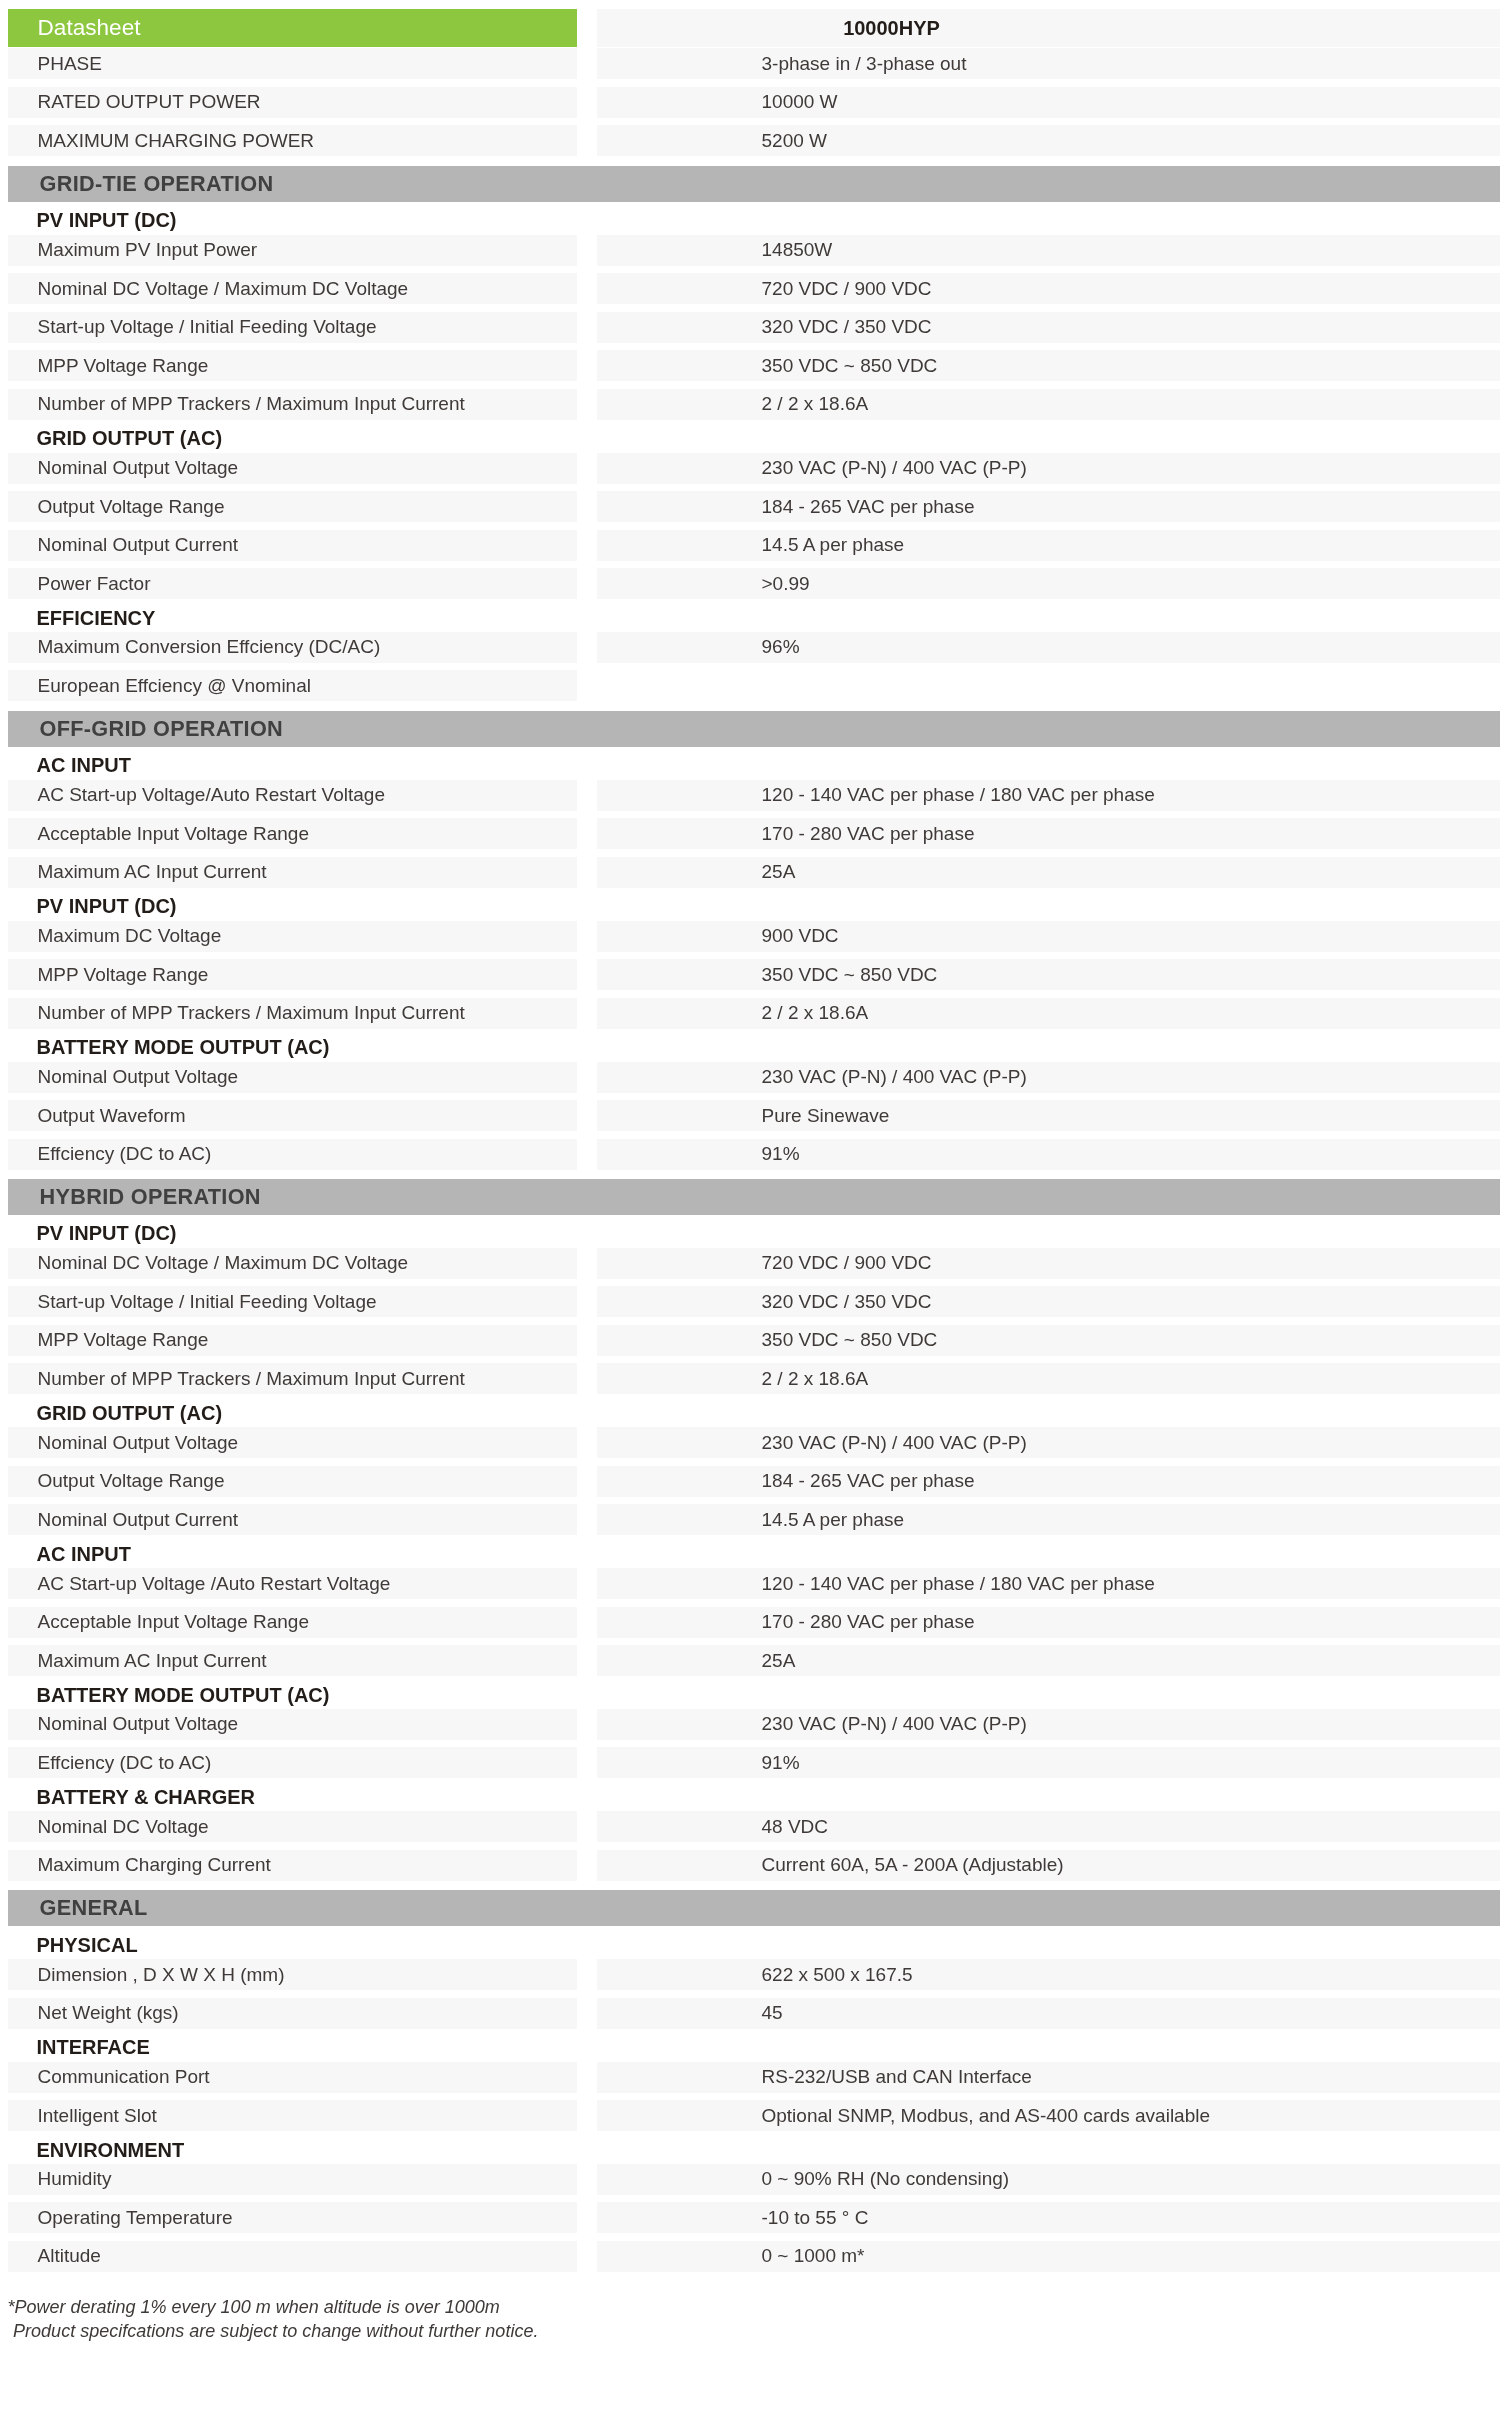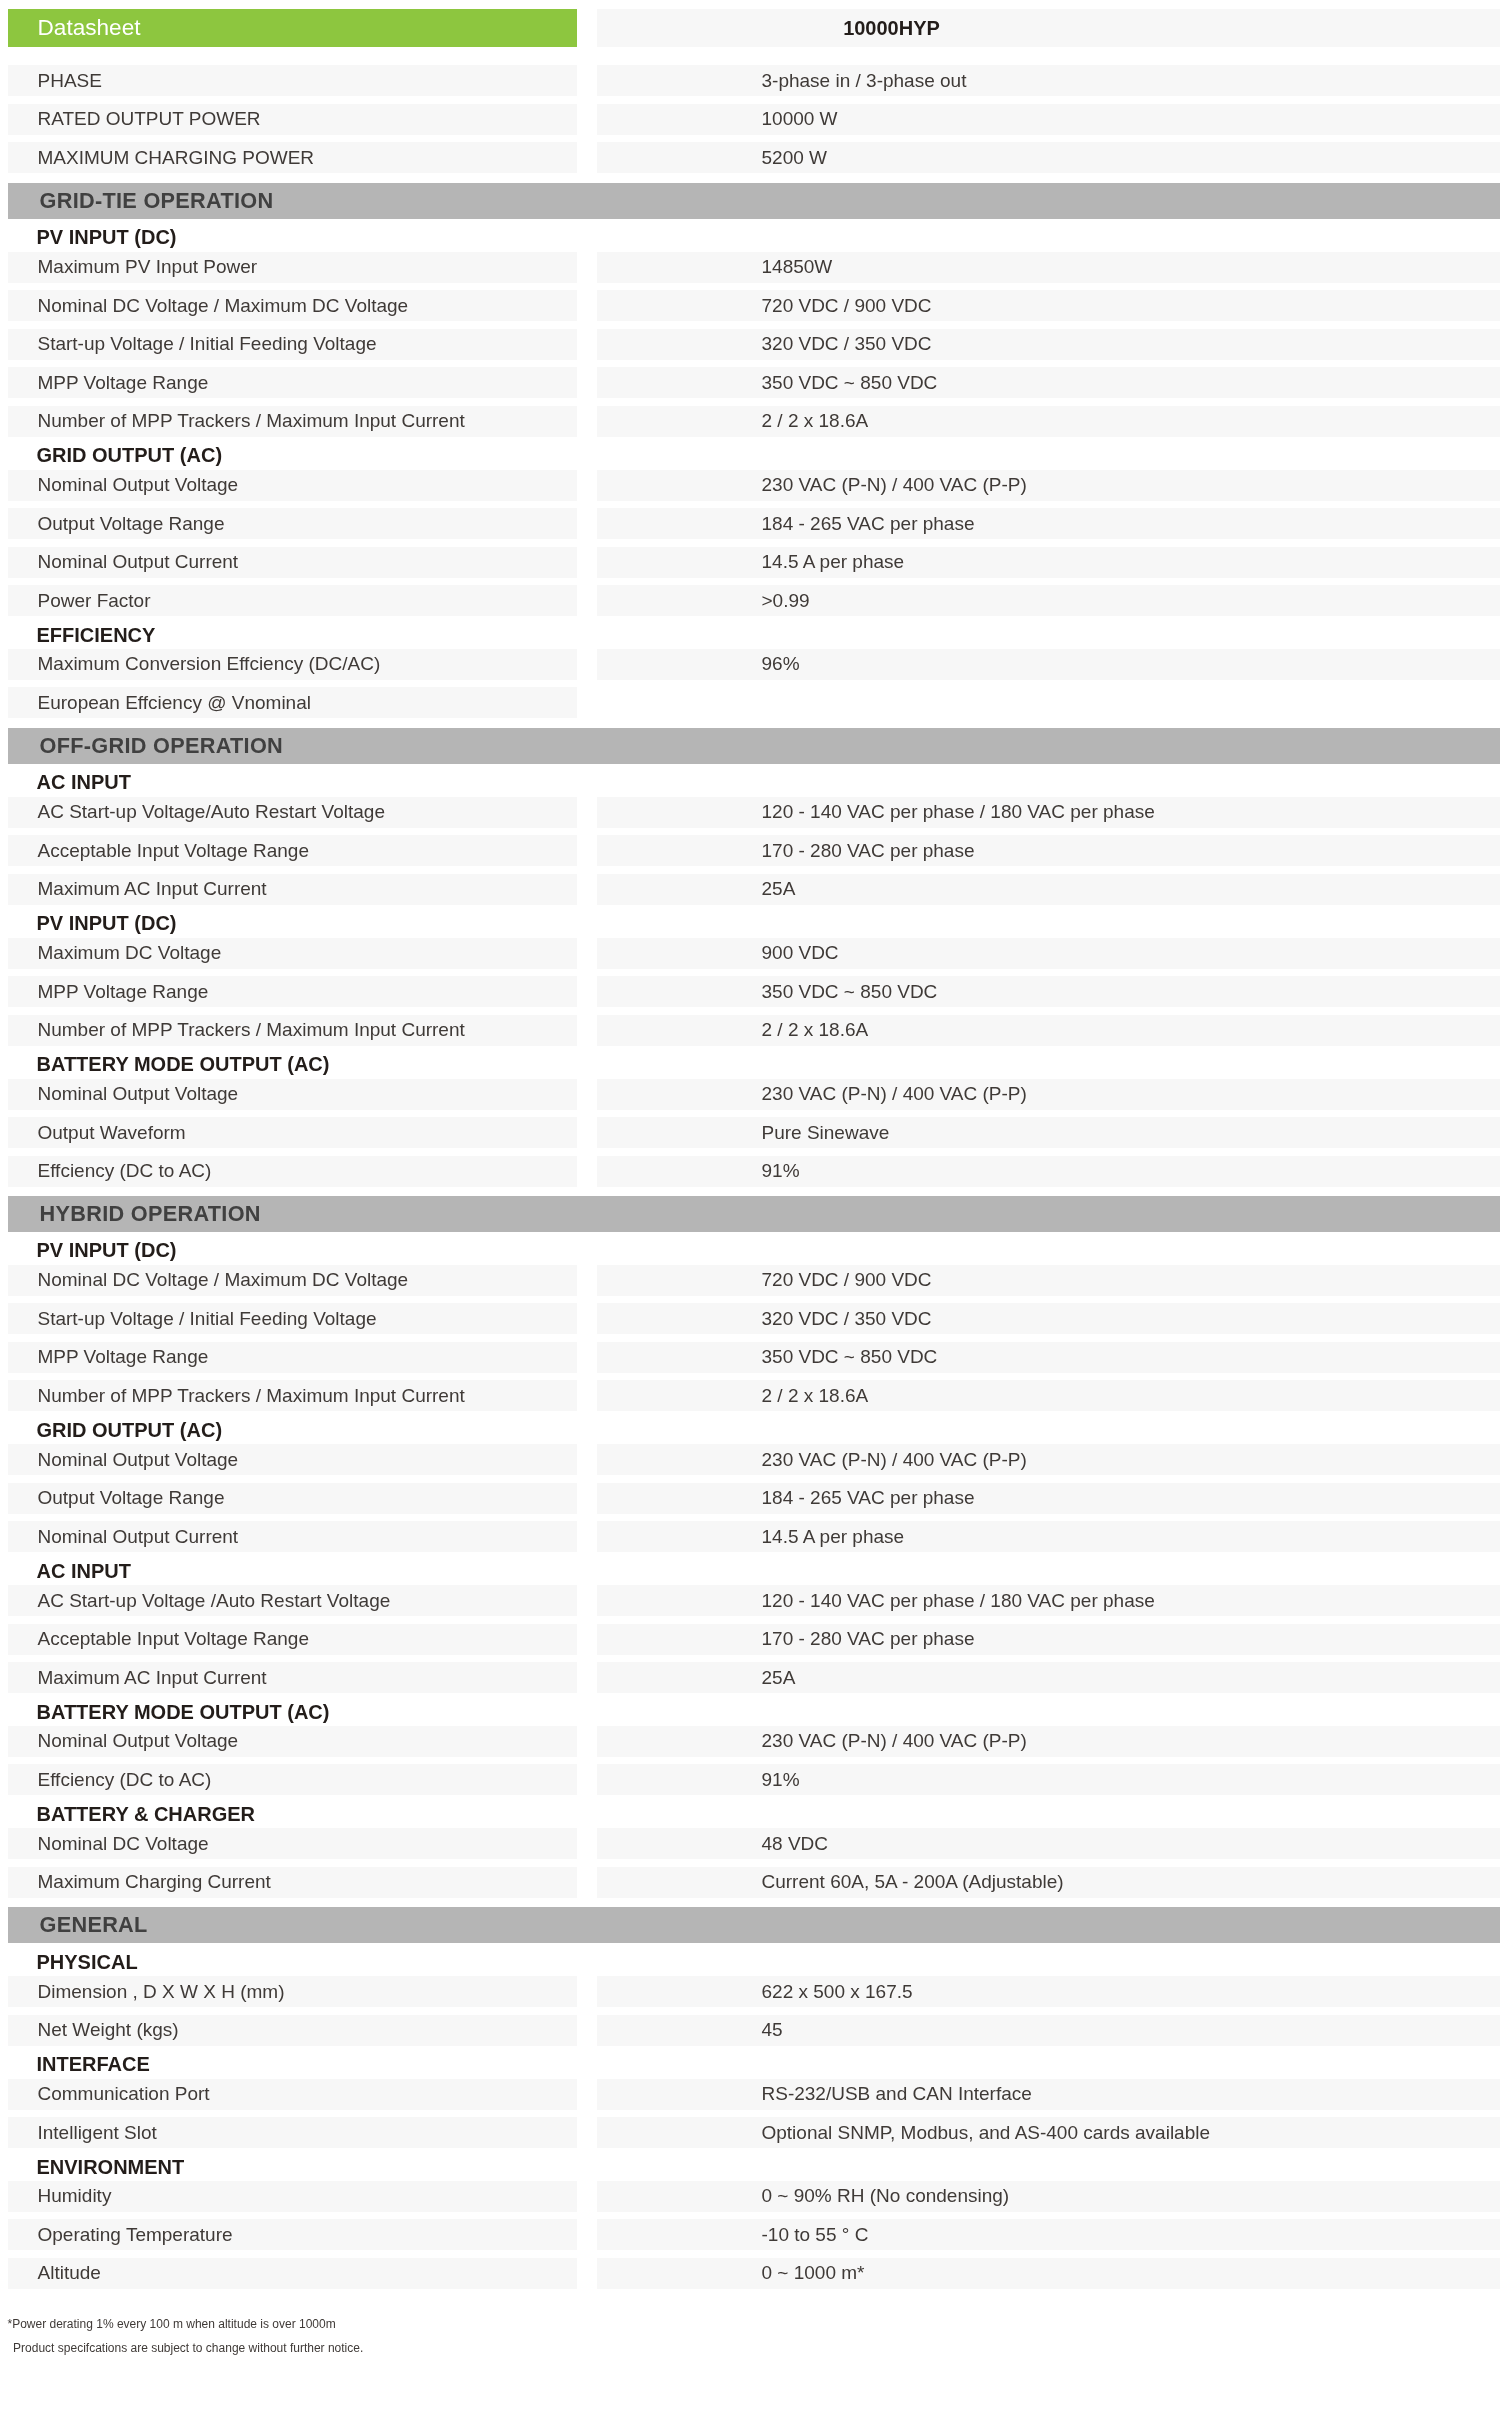--- a/index.html
+++ b/index.html
@@ -35,21 +35,21 @@
     margin-right:20px;
     padding-left:30px;
   }
   .cell.val-cell{
     flex:1;
     padding-left:165px;
   }
   .header-row{
     display:flex;
     height:38px;
-    margin-bottom:18px;
+    margin-bottom:1px;
     justify-content:space-between;
   }
   .header-title-cell{
     width:569px;
     flex:0 0 569px;
     margin-right:20px;
     background:var(--green);
     color:#ffffff;
     display:flex;
     align-items:center;
@@ -85,23 +85,24 @@
   .subheading{
     font-weight:bold;
     font-size:20px;
     color:var(--heading);
     line-height:22.6px;
     padding-left:29px;
     margin:1.9px 0 2.8px 0;
   }
   .footnotes{
     margin-top:24.5px;
-    font-size:12px;
+    font-size:18px;
     line-height:23.5px;
     color:var(--text);
+    font-style:italic;
   }
   .footnotes .fn2{padding-left:5.6px;}
 </style>
 </head>
 <body>
 
 <div>
 
   <div class="header-row">
     <div class="header-title-cell">

